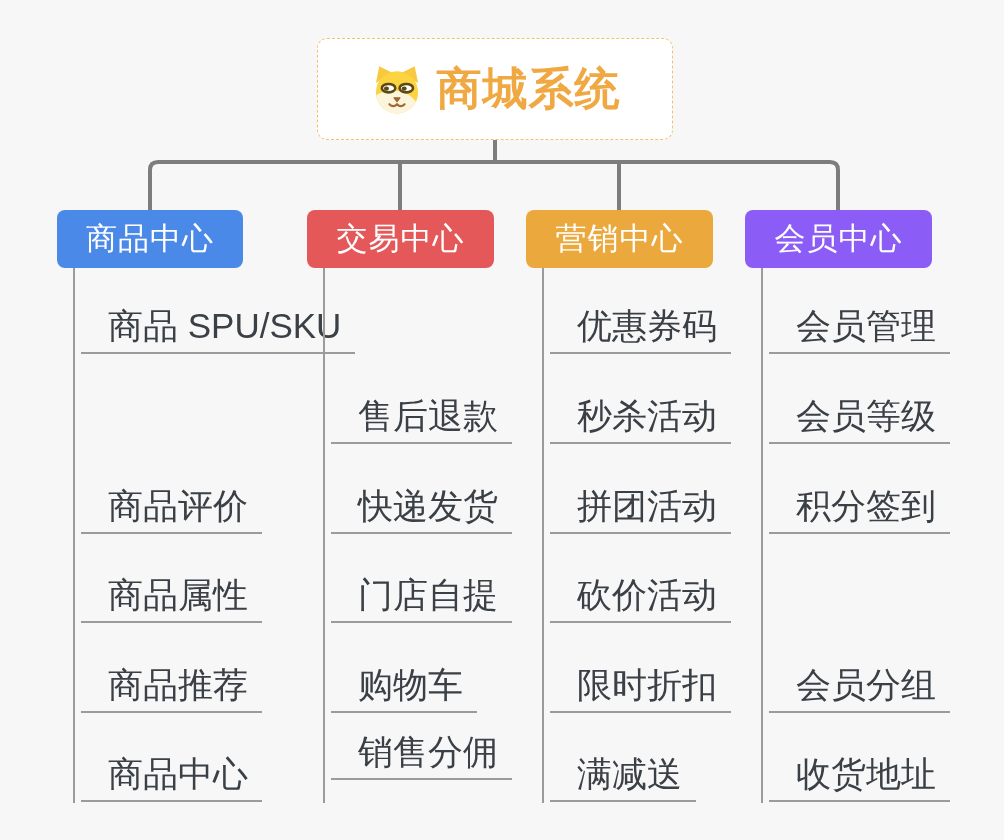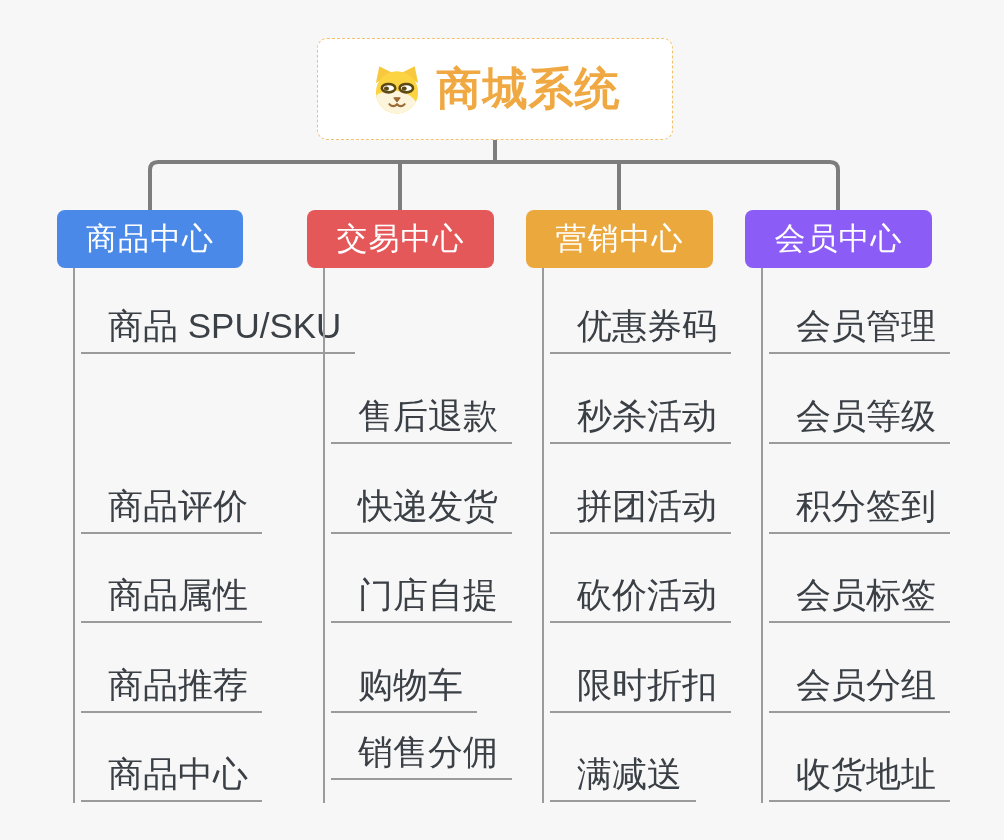--- a/index.html
+++ b/index.html
@@ -148,18 +148,17 @@
     <div class="sub-item" style="top:218px">拼团活动</div>
     <div class="sub-item" style="top:307px">砍价活动</div>
     <div class="sub-item" style="top:397px">限时折扣</div>
     <div class="sub-item" style="top:486px">满减送</div>
   </div>
 
   <div class="sub-column" style="left:761px">
     <div class="sub-item" style="top:38px">会员管理</div>
     <div class="sub-item" style="top:128px">会员等级</div>
     <div class="sub-item" style="top:218px">积分签到</div>
-    <div class="sub-item" style="top:307px">会员标签</div>
     <div class="sub-item" style="top:397px">会员分组</div>
     <div class="sub-item" style="top:486px">收货地址</div>
   </div>
 
 </div>
 
 </body></html>

